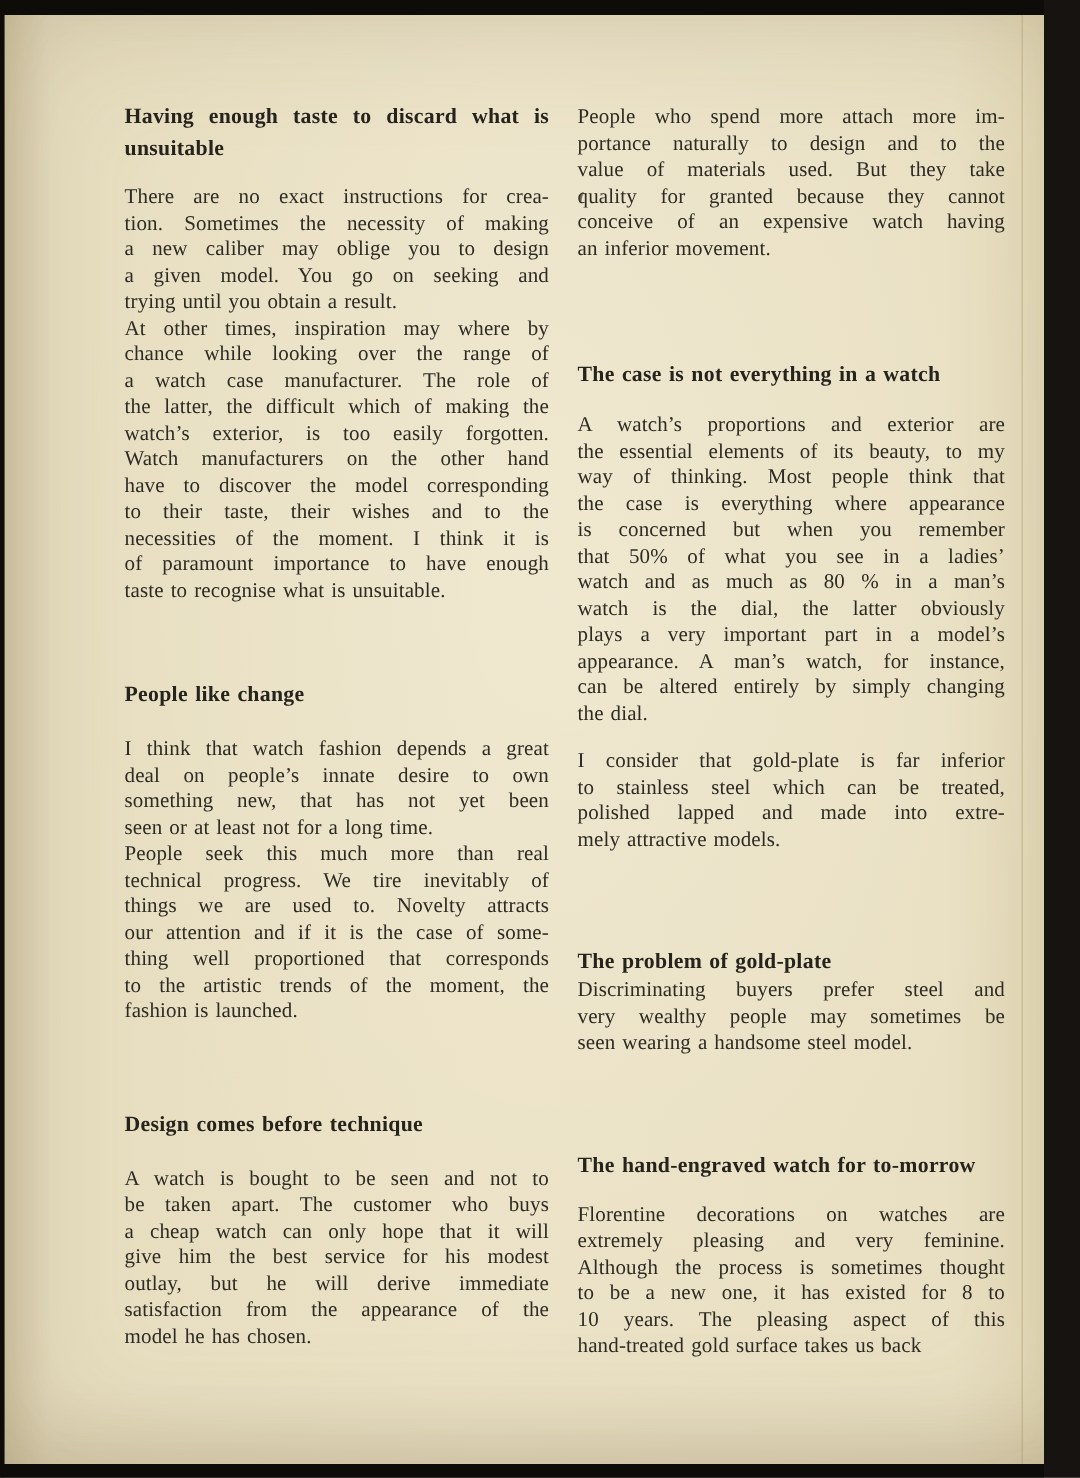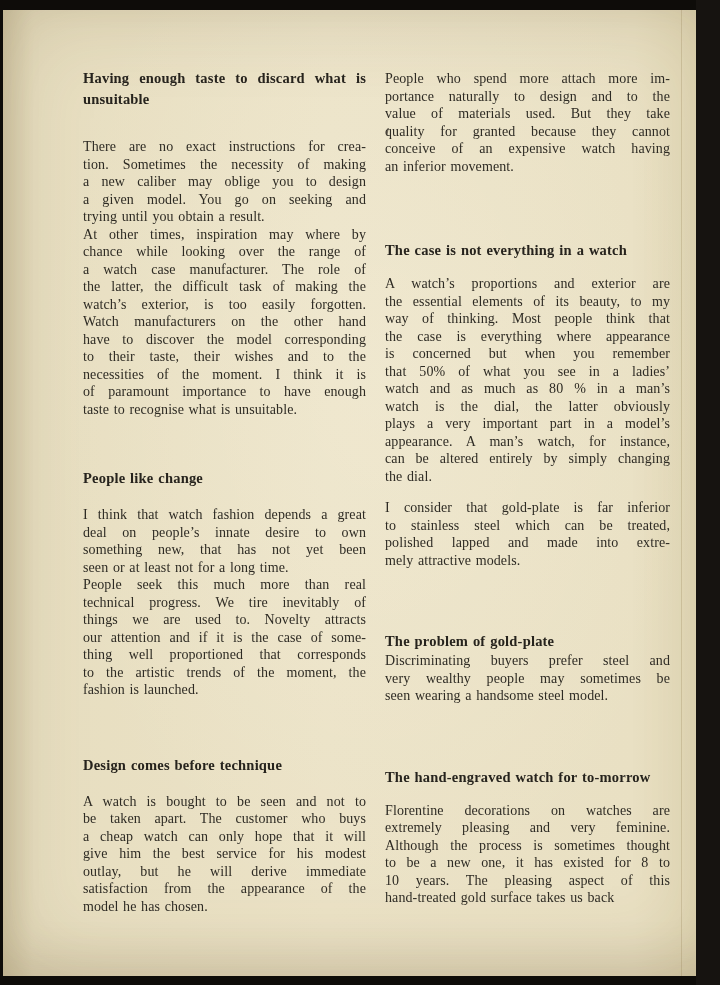--- a/index.html
+++ b/index.html
@@ -100,32 +100,32 @@
 <div class="viewport">
 
   <div class="paper"></div>
   <div class="paper-right-edge"></div>
 
   <div class="col col-left">
     <div class="block heading" style="margin-top:8px">
         <div class="line">Having enough taste to discard what is</div>
         <div class="line last">unsuitable</div>
       </div>
-    <div class="block para" style="margin-top:28px">
+    <div class="block para" style="margin-top:13px">
         <div class="line">There are no exact instructions for crea-</div>
         <div class="line">tion. Sometimes the necessity of making</div>
         <div class="line">a new caliber may oblige you to design</div>
         <div class="line">a given model. You go on seeking and</div>
         <div class="line last">trying until you obtain a result.</div>
       </div>
     <div class="block para" style="margin-top:0">
         <div class="line">At other times, inspiration may where by</div>
         <div class="line">chance while looking over the range of</div>
         <div class="line">a watch case manufacturer. The role of</div>
-        <div class="line">the latter, the difficult task of making the</div>
+        <div class="line">the latter, the difficult which of making the</div>
         <div class="line">watch’s exterior, is too easily forgotten.</div>
         <div class="line">Watch manufacturers on the other hand</div>
         <div class="line">have to discover the model corresponding</div>
         <div class="line">to their taste, their wishes and to the</div>
         <div class="line">necessities of the moment. I think it is</div>
         <div class="line">of paramount importance to have enough</div>
         <div class="line last">taste to recognise what is unsuitable.</div>
       </div>
     <div class="block heading" style="margin-top:50px">
         <div class="line last">People like change</div>

